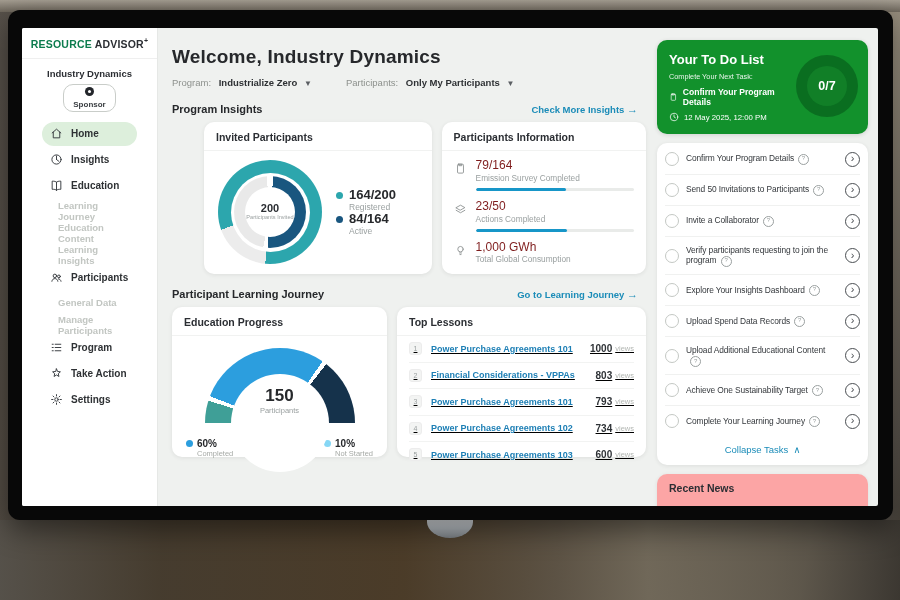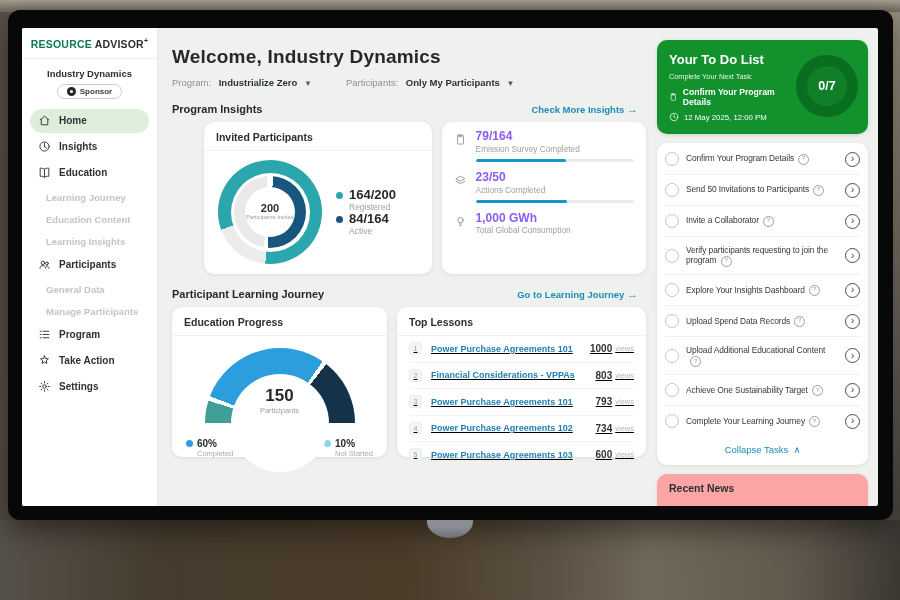--- a/index.html
+++ b/index.html
@@ -19,24 +19,24 @@
     background:#080808;border-radius:12px;box-shadow:0 10px 28px rgba(0,0,0,.45);}
   .screen{position:absolute;left:14px;top:18px;width:856px;height:478px;background:#eff1ef;
     overflow:hidden;display:flex;border-radius:2px;}
   
   .sidebar{width:136px;min-width:136px;background:#fff;border-right:1px solid #e6e8e6;padding-top:9px;box-sizing:border-box;}
   .brand{text-align:center;font-size:10.5px;font-weight:bold;letter-spacing:.2px;padding-bottom:8px;border-bottom:1px solid #efefef;}
   .brand .g{color:#0c7c4e;} .brand .d{color:#2b2e33;} .brand sup{font-size:7px;color:#2b2e33;}
   .org{text-align:center;font-size:9.5px;font-weight:bold;color:#2b2e33;margin-top:9px;}
   .sponsor{display:flex;justify-content:center;margin:5px 0 10px;}
   .sponsor-pill{display:inline-flex;align-items:center;gap:4px;border:1px solid #c9cdc9;border-radius:10px;
-    padding:2px 9px;font-size:8px;font-weight:bold;color:#3a3e42;}
+    padding:2px 9px;font-size:8px;font-weight:bold;color:#3a3e42;flex-direction:column;}
   .sponsor-dot{width:9px;height:9px;border-radius:50%;background:#23262b;position:relative;}
   .sponsor-dot::after{content:"";position:absolute;left:3px;top:3px;width:3px;height:3px;border-radius:50%;background:#fff;}
-  .nav{padding:0 8px;}
+  .nav{padding:0 20px;}
   .nav-item{display:flex;align-items:center;gap:8px;height:24px;padding:0 8px;border-radius:13px;
     font-size:10px;font-weight:bold;color:#2e3134;margin-bottom:2px;cursor:pointer;}
   .nav-item.active{background:#ddefdc;}
   .nav-item svg{width:13px;height:13px;stroke:#3a3e42;fill:none;stroke-width:1.8;stroke-linecap:round;stroke-linejoin:round;}
   .nav-sub{height:22px;display:flex;align-items:center;font-size:9.5px;font-weight:bold;color:#c2c6c2;padding-left:16px;cursor:pointer;}
   
   .main{width:493px;min-width:493px;box-sizing:border-box;padding:10px 5px 0 14px;}
   .h1{font-size:19px;font-weight:bold;color:#26282b;margin:8px 0 9px;letter-spacing:.2px;}
   .filters{display:flex;gap:34px;font-size:9.5px;margin-bottom:15px;align-items:center;}
   .flt-label{color:#8d918d;}
@@ -63,21 +63,21 @@
   .donut-lbl{font-size:5.6px;color:#9aa0a0;line-height:1.3;}
   .legend-v{display:flex;flex-direction:column;gap:0;}
   .leg-item{display:flex;gap:6px;align-items:flex-start;}
   .leg-dot{width:7px;height:7px;border-radius:50%;margin-top:4px;}
   .leg-val{font-size:13px;font-weight:bold;color:#26282b;line-height:1.1;}
   .leg-lab{font-size:8.5px;color:#9aa0a0;}
   
   .info-body{padding:8px 12px 0;}
   .stat{display:flex;gap:9px;margin-bottom:9px;}
   .stat svg{width:13px;height:13px;stroke:#8a8f8f;fill:none;stroke-width:1.6;stroke-linecap:round;stroke-linejoin:round;margin-top:3px;}
-  .stat-val{font-size:12px;font-weight:bold;color:#8b5cf6;line-height:1.15;}
+  .stat-val{font-size:12px;font-weight:normal;color:#7f1d1d;line-height:1.15;}
   .stat-lab{font-size:8.3px;color:#9aa0a0;}
   .bar{width:158px;height:3px;background:#e9ebe9;border-radius:2px;margin-top:5px;overflow:hidden;}
   .bar-fill{height:100%;background:#1796c8;border-radius:2px;}
   
   .gauge-wrap{position:relative;height:84px;margin:12px auto 0;width:150px;}
   .gauge{position:absolute;left:0;top:0;width:150px;height:150px;border-radius:50%;}
   .gauge-hole{position:absolute;left:26px;top:26px;width:98px;height:98px;border-radius:50%;background:#fff;}
   .gauge-text{position:absolute;left:0;right:0;top:38px;text-align:center;}
   .gauge-val{font-size:17px;font-weight:bold;color:#26282b;}
   .gauge-lab{font-size:7.5px;color:#9aa0a0;}
@@ -262,20 +262,21 @@
     <span>
                     <div class="leg-val">84/164</div>
     <div class="leg-lab">Active</div>
                   </span>
                 </div>
               </div>
         </div>
       </div>
 
       <div class="card card-info">
+        <div class="card-title">Participants Information</div>
         <div class="info-body" id="infoStats">
               <div class="stat">
                 <svg viewBox="0 0 24 24">
                   <rect x="6.5" y="4" width="11" height="16.5" rx="2"></rect>
                   <path d="M9.5 4h5v2.8h-5z"></path>
                 </svg>
                 <div>
                   <div class="stat-val">79/164</div>
     <div class="stat-lab">Emission Survey Completed</div>
                   <div class="bar">

